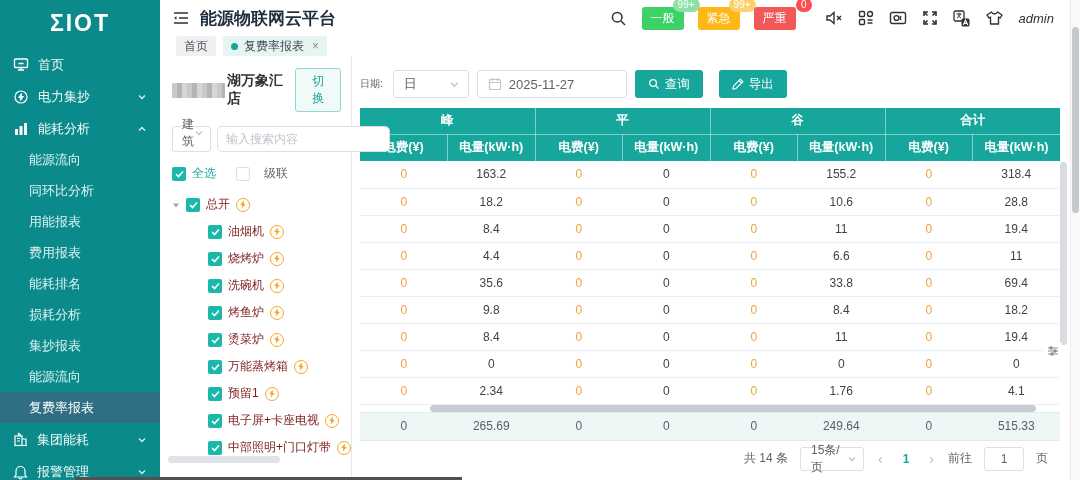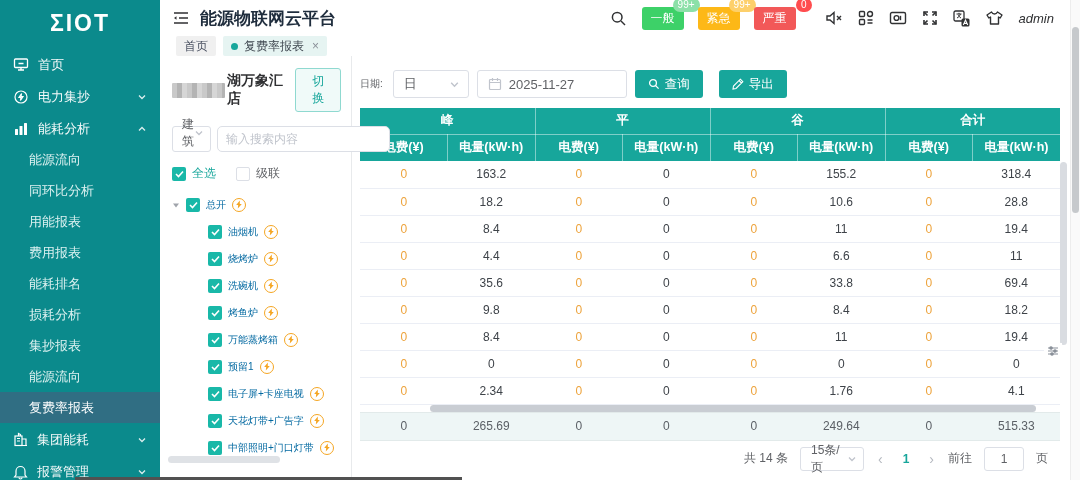--- a/index.html
+++ b/index.html
@@ -56,21 +56,21 @@
   .check-row { margin-top:13px; display:flex; align-items:center; gap:20px; }
   .cb { width:14px; height:14px; border-radius:2px; display:inline-flex; align-items:center;
     justify-content:center; flex:none; cursor:pointer; }
   .cb.on { background:#19b8a8; }
   .cb.off { background:#fff; border:1px solid #dcdfe6; }
   .chk-label { margin-left:6px; cursor:pointer; }
   .sel-all { color:#17a69b; }
   .cascade { color:#606266; }
   .tree { margin-top:9px; }
   .tree-row { height:27px; display:flex; align-items:center; gap:6px; }
-  .tree-row .lbl { color:#0369a1; font-size:10px; white-space:nowrap; }
+  .tree-row .lbl { color:#7f1d1d; font-size:12px; white-space:nowrap; }
   .tree-root { padding-left:0; }
   .tree-child { padding-left:36px; }
   .bolt { width:14px; height:14px; border-radius:50%; border:1px solid #f5a623;
     display:inline-flex; align-items:center; justify-content:center; flex:none; }
   .panel-hscroll { position:absolute; left:8px; bottom:17px; width:112px; height:7px;
     background:#dfe2e6; border-radius:4px; cursor:pointer; }
 
   
   .main { position:absolute; left:352px; top:56px; width:718px; bottom:0; background:#fff; padding-left:8px; }
   .toolbar { margin-top:14px; display:flex; align-items:center; gap:8px; }
@@ -343,21 +343,21 @@
   </div>
   <div class="check-row">
     <span style="display:flex;align-items:center;">
       <span class="cb on">
         <svg width="9" height="8" viewBox="0 0 9 8">
             <path d="m1 4 2.5 2.5L8 1.5" stroke="#fff" stroke-width="1.6" fill="none"></path>
           </svg>
       </span>
       <span class="chk-label sel-all">全选</span>
     </span>
-    <span style="display:flex;align-items:center;">
+    <span style="display:flex;align-items:center;gap:8px;">
       <span class="cb off"></span>
       <span class="chk-label cascade">级联</span>
     </span>
   </div>
   <div class="tree">
       <div class="tree-row tree-root">
         <span class="icn">
           <svg width="8" height="8" viewBox="0 0 8 8">
             <path d="M1 2.5h6L4 6.5z" fill="#a0a4ab"></path>
           </svg>
@@ -425,20 +425,33 @@
             <path d="M4.8.5 1.2 5h2L2.8 8.5 6.8 4h-2z" fill="#f5a623"></path>
           </svg>
         </span>
       </div>
       <div class="tree-row tree-child">
         <span class="cb on">
           <svg width="9" height="8" viewBox="0 0 9 8">
             <path d="m1 4 2.5 2.5L8 1.5" stroke="#fff" stroke-width="1.6" fill="none"></path>
           </svg>
         </span>
+        <span class="lbl">烫菜炉</span>
+        <span class="bolt">
+          <svg width="8" height="9" viewBox="0 0 8 9">
+            <path d="M4.8.5 1.2 5h2L2.8 8.5 6.8 4h-2z" fill="#f5a623"></path>
+          </svg>
+        </span>
+      </div>
+      <div class="tree-row tree-child">
+        <span class="cb on">
+          <svg width="9" height="8" viewBox="0 0 9 8">
+            <path d="m1 4 2.5 2.5L8 1.5" stroke="#fff" stroke-width="1.6" fill="none"></path>
+          </svg>
+        </span>
         <span class="lbl">万能蒸烤箱</span>
         <span class="bolt">
           <svg width="8" height="9" viewBox="0 0 8 9">
             <path d="M4.8.5 1.2 5h2L2.8 8.5 6.8 4h-2z" fill="#f5a623"></path>
           </svg>
         </span>
       </div>
       <div class="tree-row tree-child">
         <span class="cb on">
           <svg width="9" height="8" viewBox="0 0 9 8">
@@ -452,33 +465,20 @@
           </svg>
         </span>
       </div>
       <div class="tree-row tree-child">
         <span class="cb on">
           <svg width="9" height="8" viewBox="0 0 9 8">
             <path d="m1 4 2.5 2.5L8 1.5" stroke="#fff" stroke-width="1.6" fill="none"></path>
           </svg>
         </span>
         <span class="lbl">电子屏+卡座电视</span>
-        <span class="bolt">
-          <svg width="8" height="9" viewBox="0 0 8 9">
-            <path d="M4.8.5 1.2 5h2L2.8 8.5 6.8 4h-2z" fill="#f5a623"></path>
-          </svg>
-        </span>
-      </div>
-      <div class="tree-row tree-child">
-        <span class="cb on">
-          <svg width="9" height="8" viewBox="0 0 9 8">
-            <path d="m1 4 2.5 2.5L8 1.5" stroke="#fff" stroke-width="1.6" fill="none"></path>
-          </svg>
-        </span>
-        <span class="lbl">天花灯带+广告字</span>
         <span class="bolt">
           <svg width="8" height="9" viewBox="0 0 8 9">
             <path d="M4.8.5 1.2 5h2L2.8 8.5 6.8 4h-2z" fill="#f5a623"></path>
           </svg>
         </span>
       </div>
       <div class="tree-row tree-child">
         <span class="cb on">
           <svg width="9" height="8" viewBox="0 0 9 8">
             <path d="m1 4 2.5 2.5L8 1.5" stroke="#fff" stroke-width="1.6" fill="none"></path>

